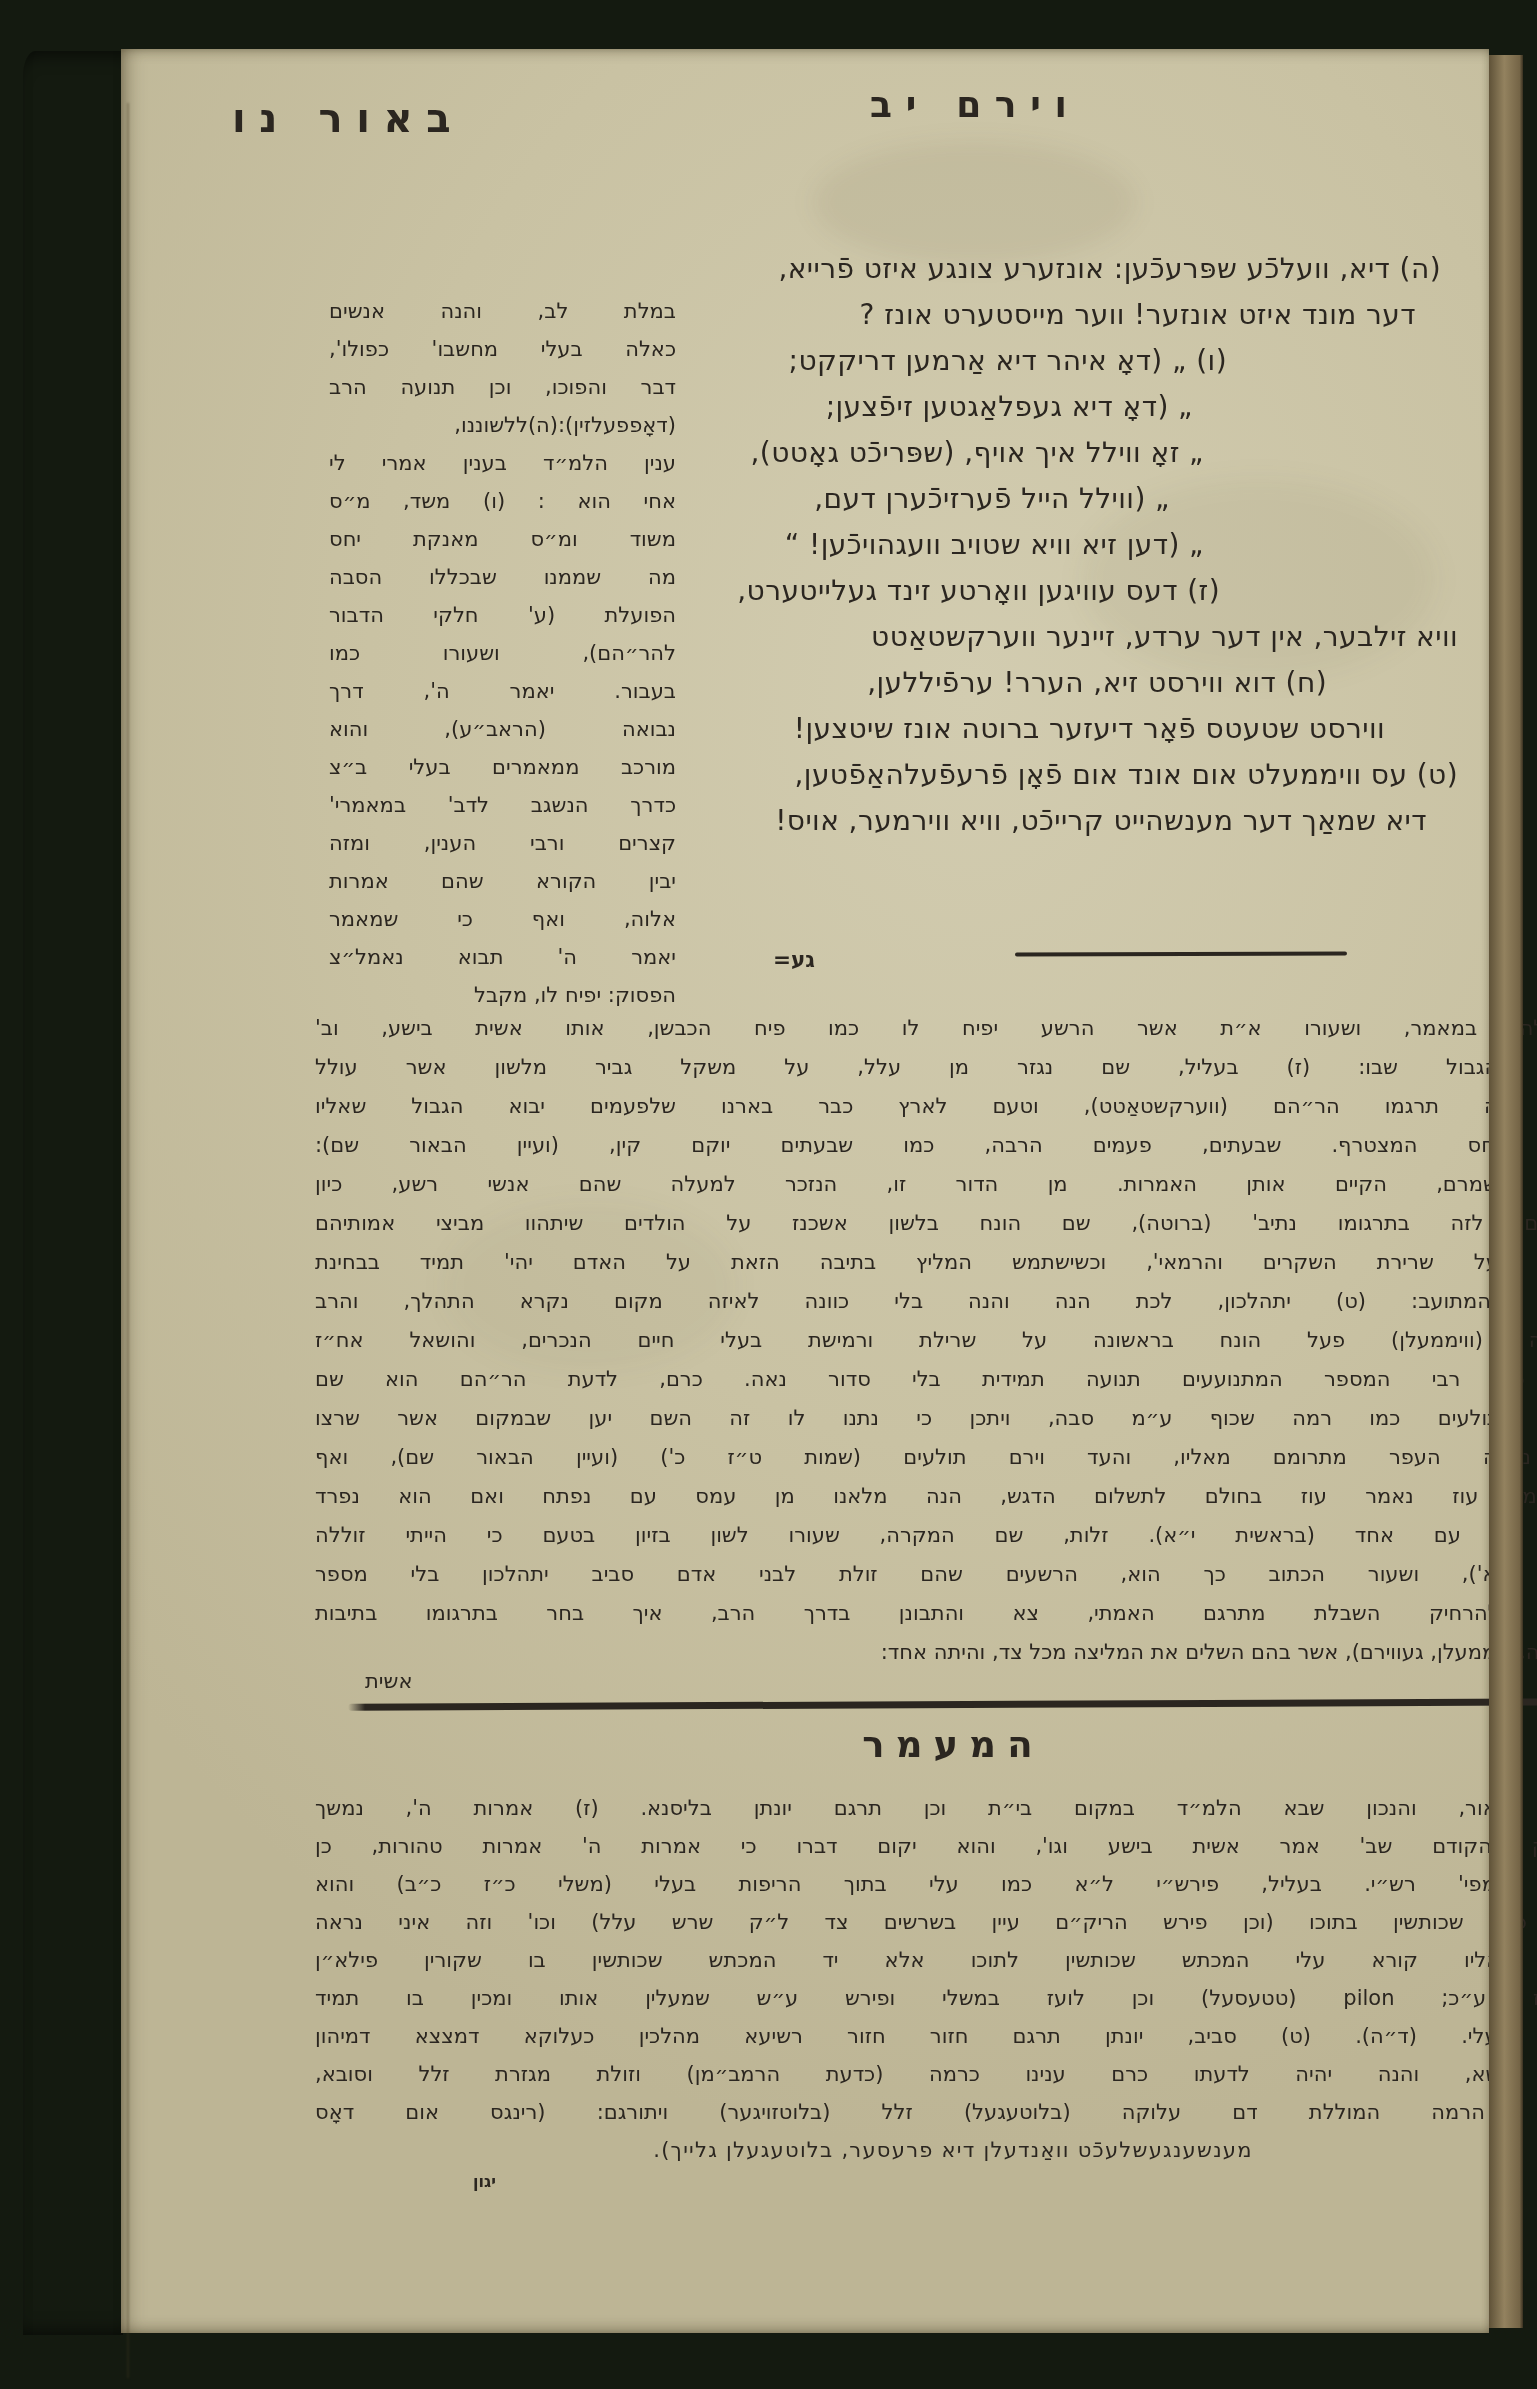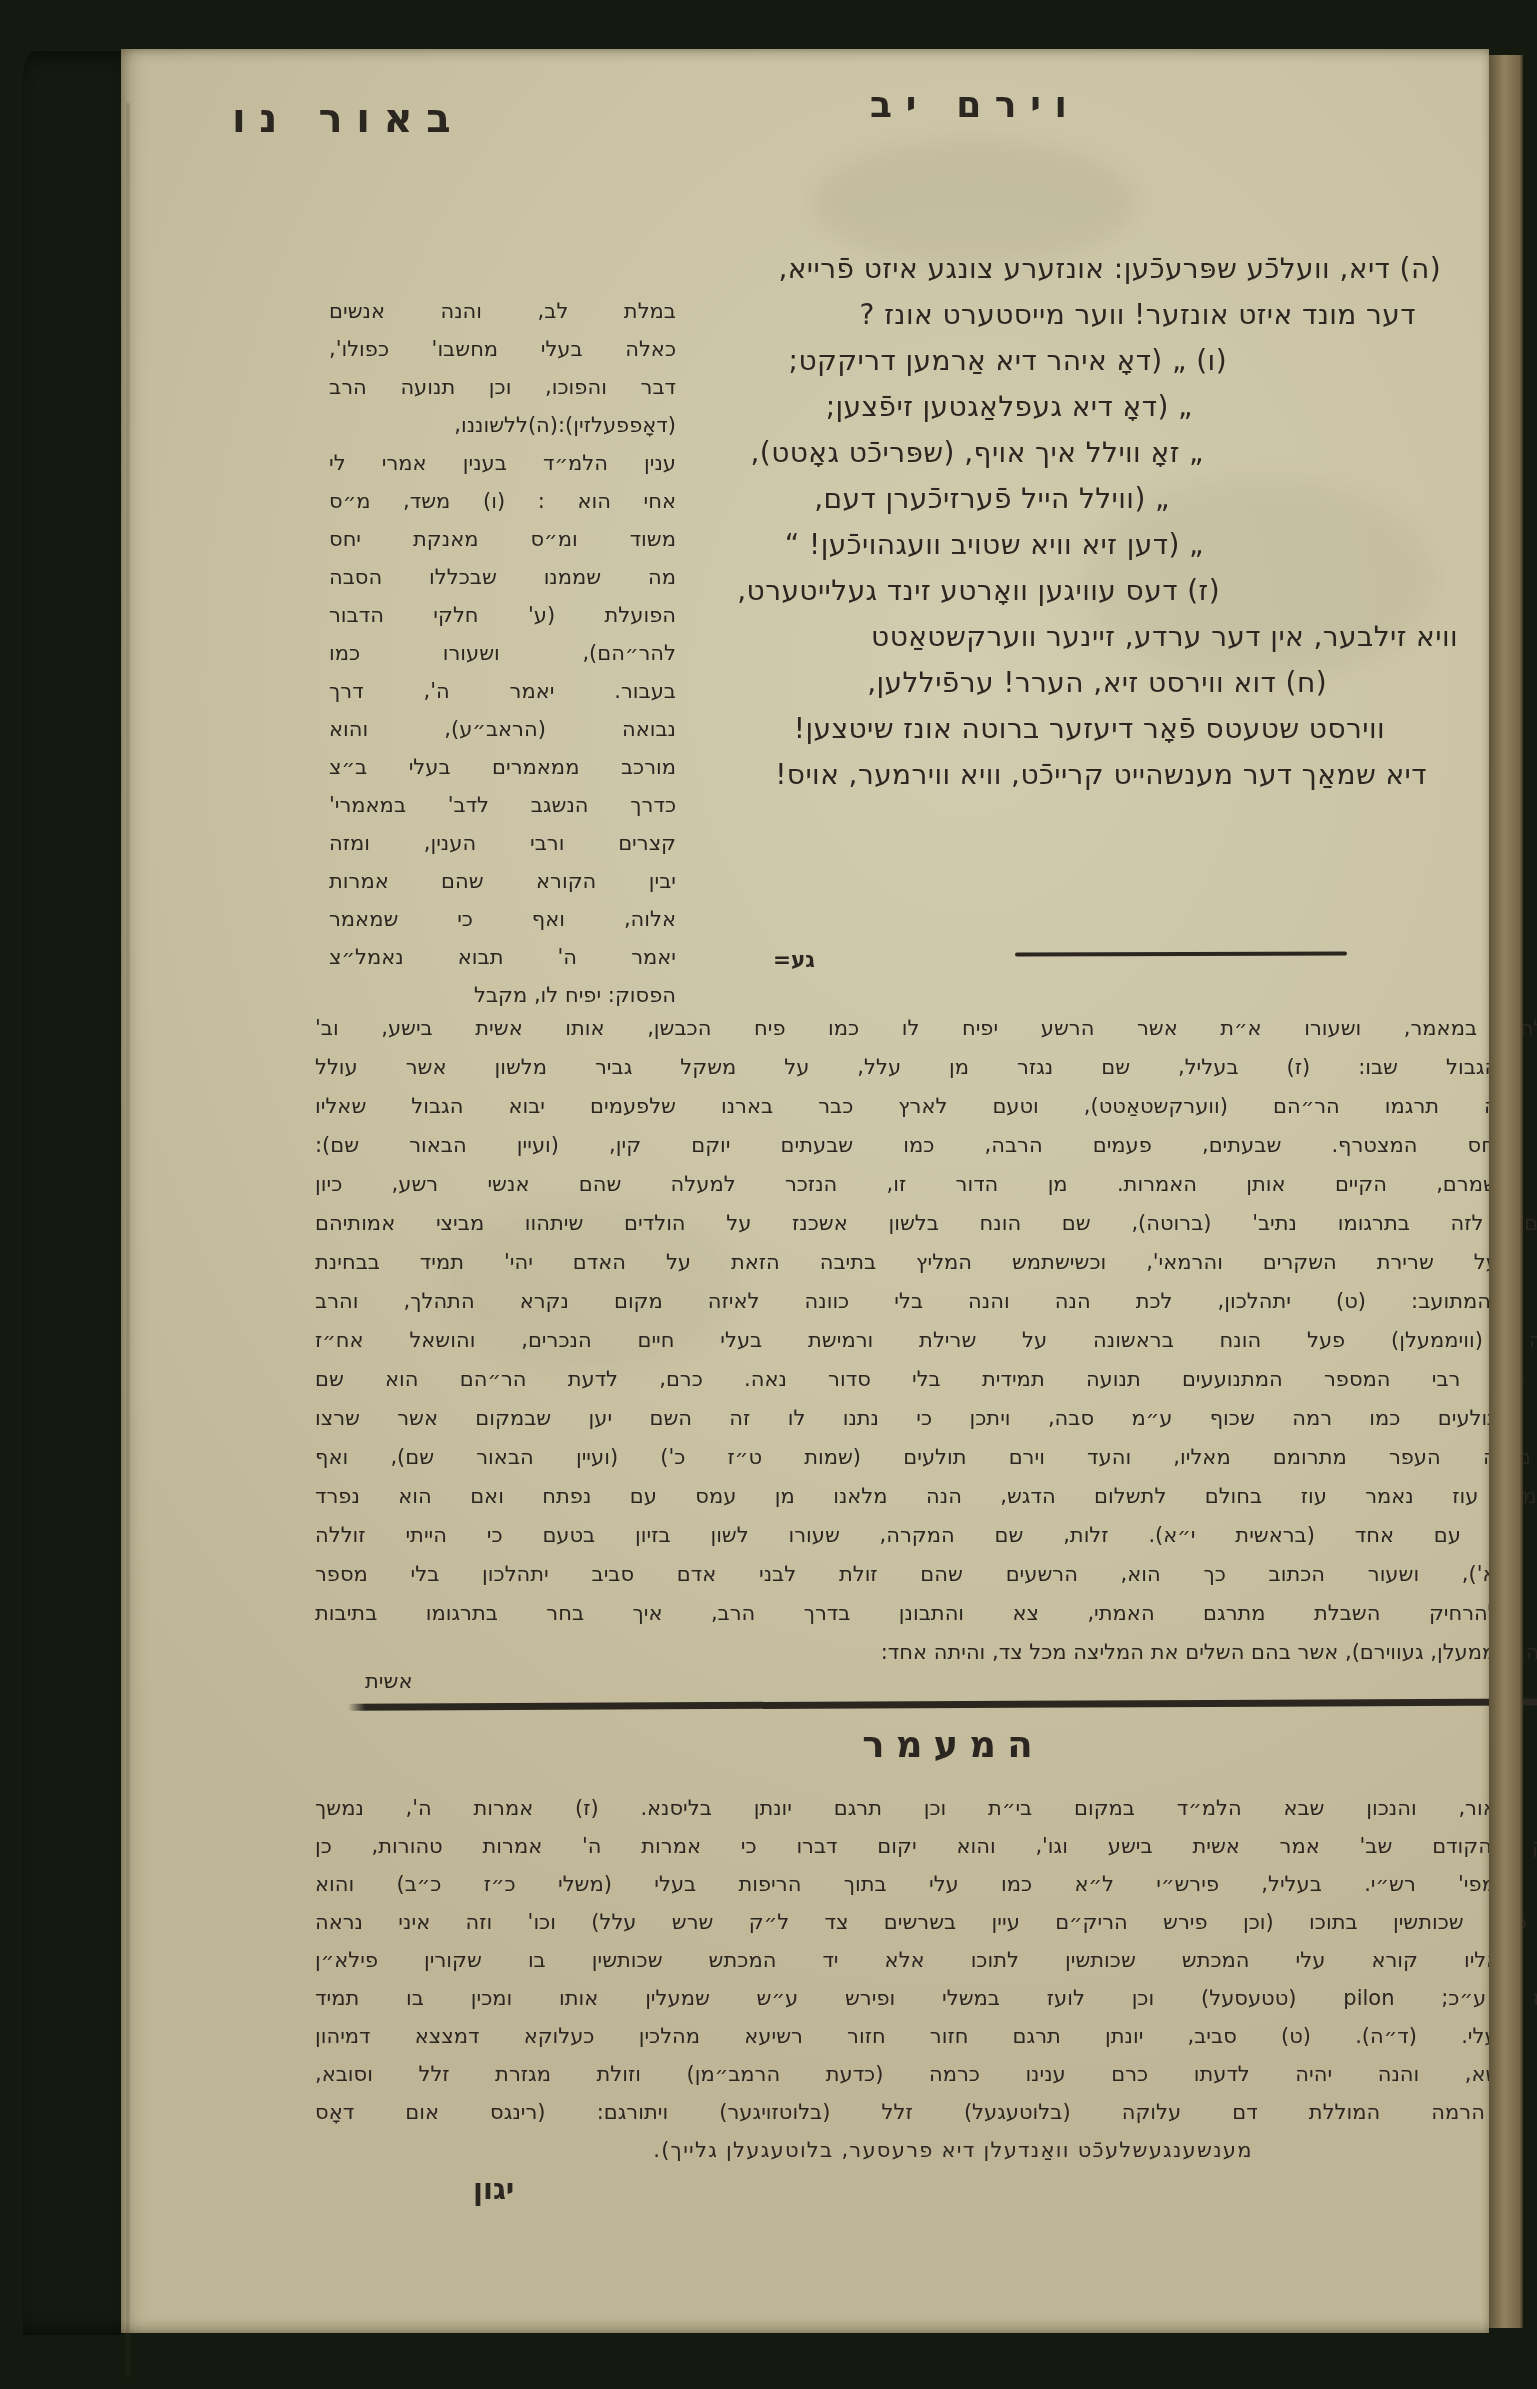--- a/index.html
+++ b/index.html
@@ -67,21 +67,21 @@
     background:linear-gradient(90deg,rgba(43,38,32,0),#2b2620 17px,#2b2620 calc(100% - 6.1px),rgba(43,38,32,.2));
     border-radius:3.8px;transform:rotate(-.25deg)}
 
   .hameamer-title{position:absolute;top:1674px;left:194px;width:1276px;
     text-align:center;font-weight:bold;font-size:37px;letter-spacing:.3em;white-space:nowrap}
 
   .hameamer{position:absolute;top:1740px;left:194px;width:1276px;
     font-size:21px;line-height:38px}
   .hl{text-align:justify;text-align-last:justify}
   .hl.center{text-align:center;text-align-last:center;font-family:"DejaVu Sans",sans-serif;letter-spacing:.06em}
-  .catch-yagon{position:absolute;top:2123px;left:352px;font-size:29px;font-weight:bold}
+  .catch-yagon{position:absolute;top:2123px;left:352px;font-size:16px;font-weight:bold}
 </style>
 </head>
 <body>
 
 <div class="edge-stack"></div>
 
 <div class="page">
   <div class="gutter-line" style="left:6.1px"></div>
 
   <div class="stain" style="left:692px;top:92px;width:323px;height:123px;background:rgba(80,70,45,.07);filter:blur(10.8px)"></div>
@@ -98,20 +98,21 @@
       <div class="tl" style="margin-right:42px">דער מונד איזט אונזער! ווער מייסטערט אונז ?</div>
       <div class="tl" style="margin-right:231px">(ו) „ (דאָ איהר דיא אַרמען דריקקט;</div>
       <div class="tl" style="margin-right:265px">„ (דאָ דיא געפלאַגטען זיפֿצען;</div>
       <div class="tl" style="margin-right:254px">„ זאָ ווילל איך אויף, (שפּריכֿט גאָטט),</div>
       <div class="tl" style="margin-right:288px">„ (ווילל הייל פֿערזיכֿערן דעם,</div>
       <div class="tl" style="margin-right:254px">„ (דען זיא וויא שטויב וועגהויכֿען! “</div>
       <div class="tl" style="margin-right:238px">(ז) דעס עוויגען וואָרטע זינד געלייטערט,</div>
       <div class="tl" style="margin-right:0">וויא זילבער, אין דער ערדע, זיינער ווערקשטאַטט</div>
       <div class="tl" style="margin-right:131px">(ח) דוא ווירסט זיא, הערר! ערפֿיללען,</div>
       <div class="tl" style="margin-right:73px">ווירסט שטעטס פֿאָר דיעזער ברוטה אונז שיטצען!</div>
+      <div class="tl" style="margin-right:0">(ט) עס וויממעלט אום אונד אום פֿאָן פֿרעפֿעלהאַפֿטען,</div>
       <div class="tl" style="margin-right:31px">דיא שמאַך דער מענשהייט קרייכֿט, וויא ווירמער, אויס!</div>
     </div>
 
     <div class="rule-small"></div>
     <div class="catch-ge">גע=</div>
 
     <div class="sidecol">
       <div class="sl">במלת לב, והנה אנשים</div>
       <div class="sl">כאלה בעלי מחשבו' כפולו',</div>
       <div class="sl">דבר והפוכו, וכן תנועה הרב</div>

